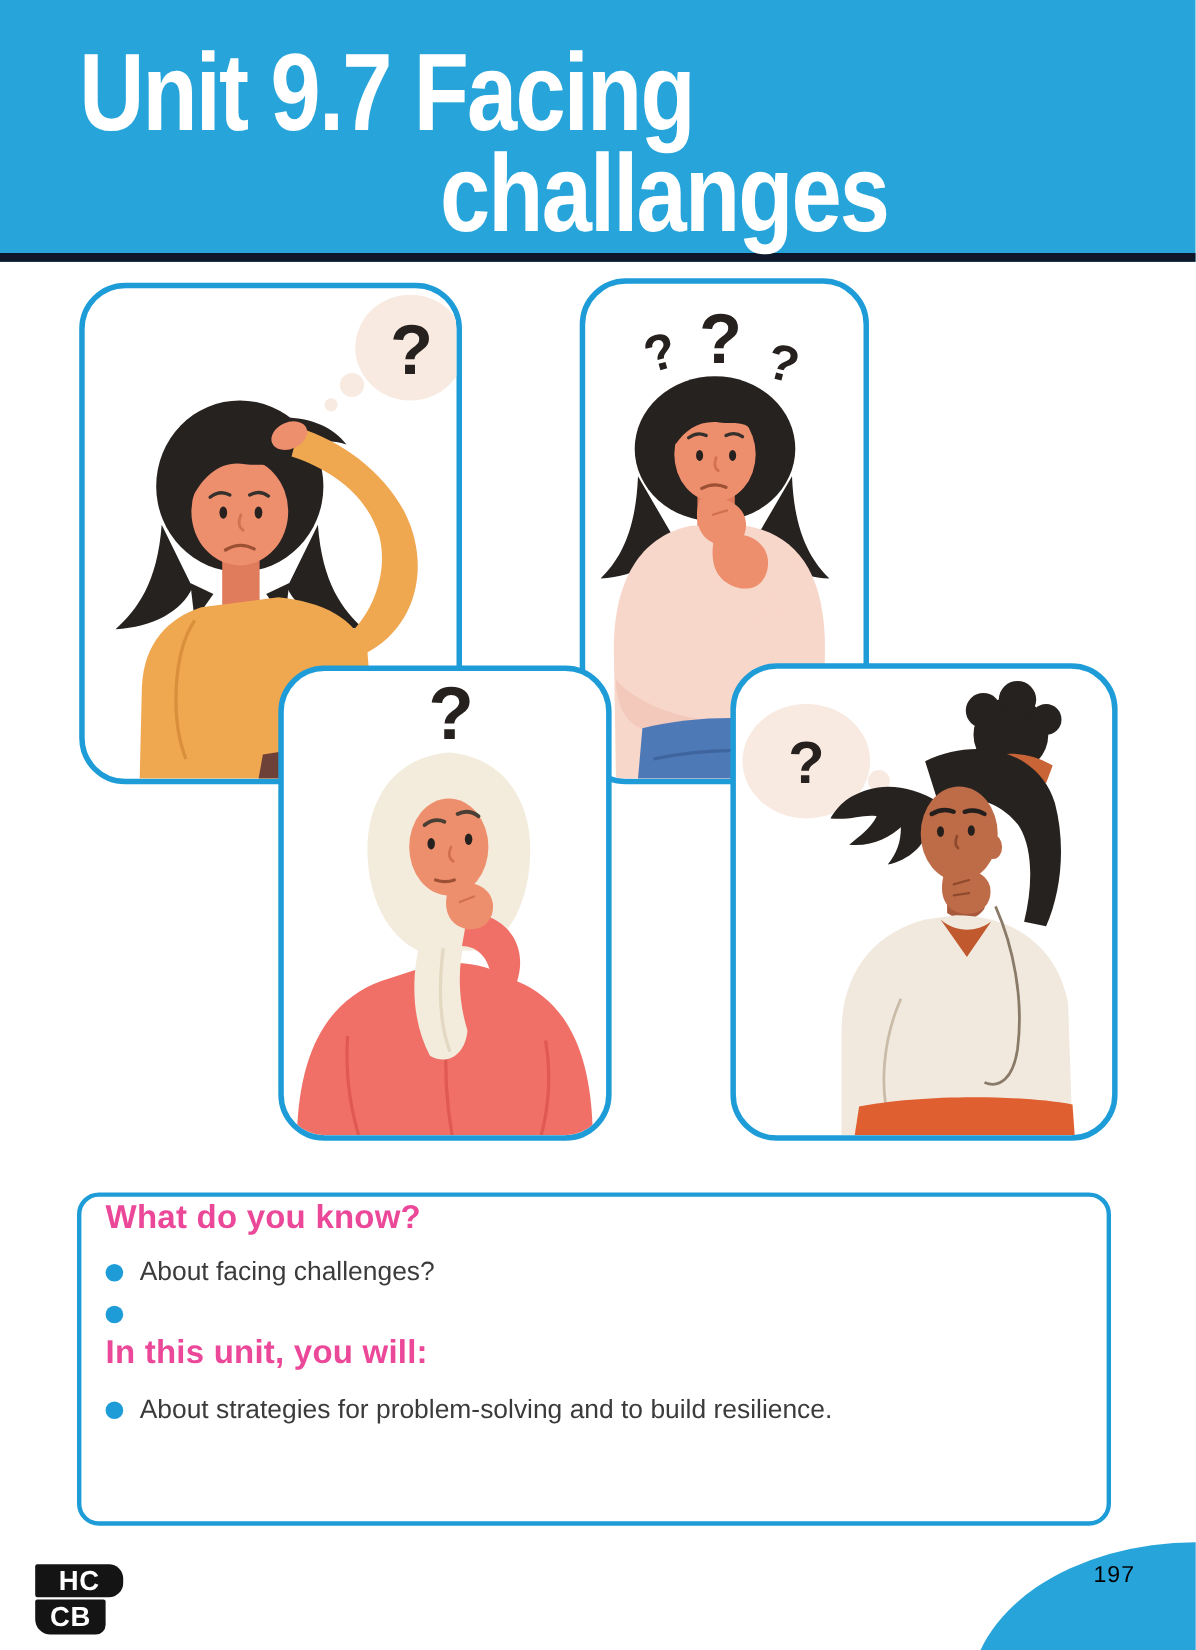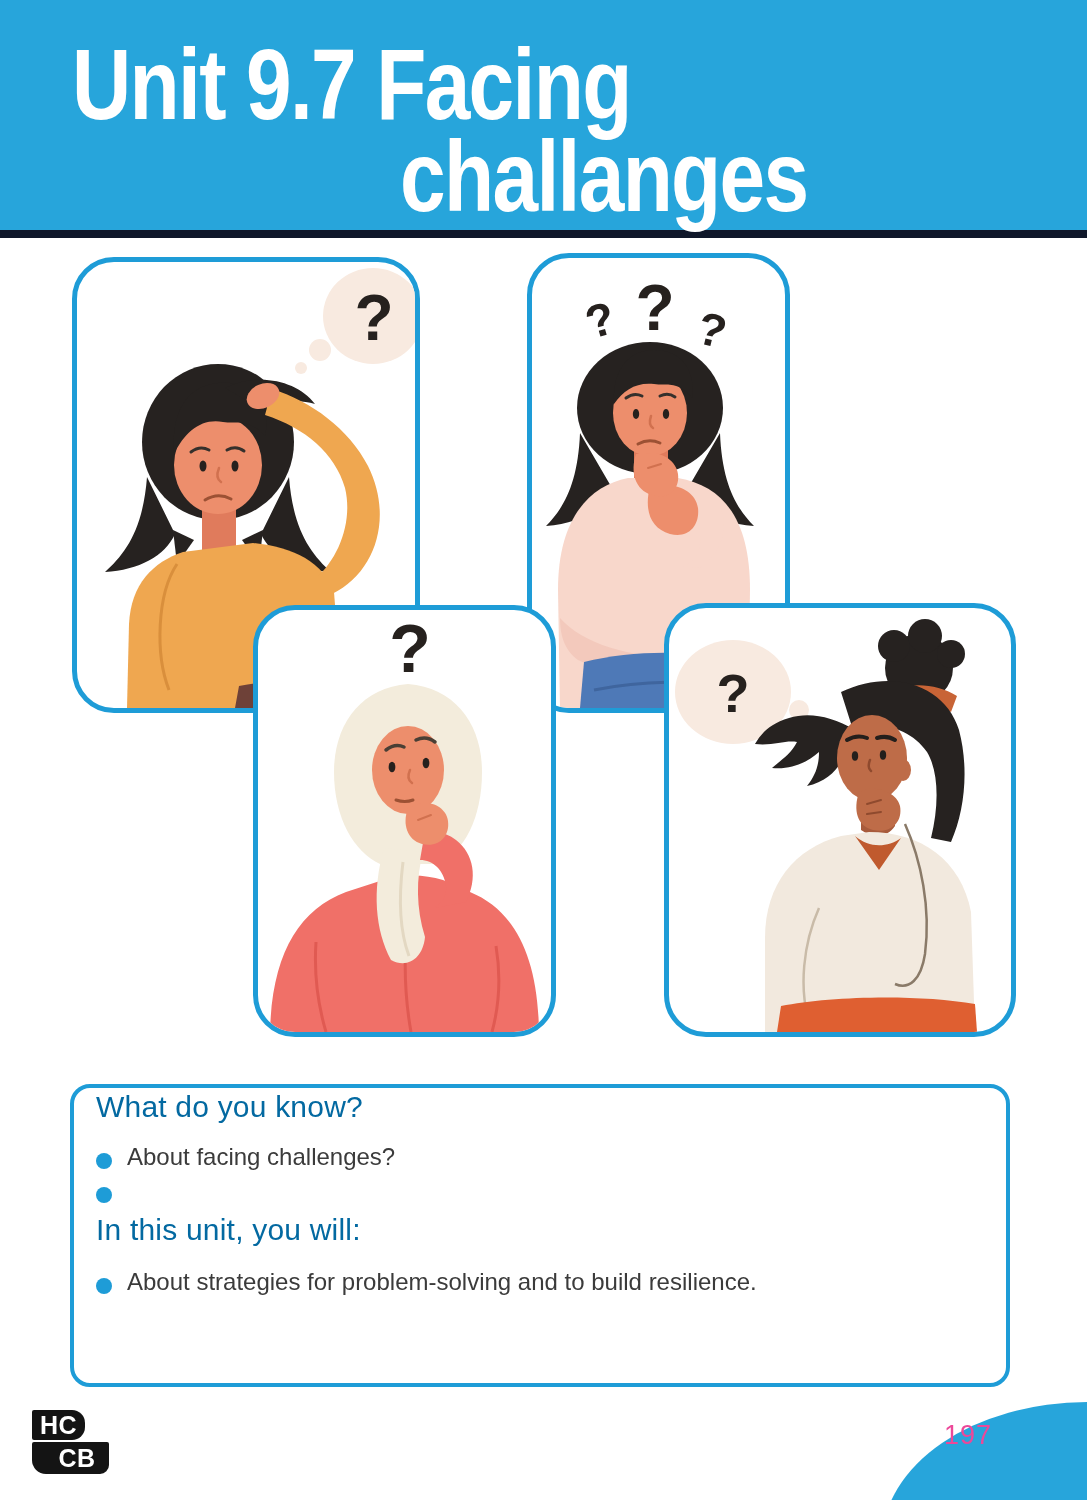--- a/index.html
+++ b/index.html
@@ -30,48 +30,48 @@
   #card3{left:253px;top:605px;width:303px;height:432px;z-index:2;}
   #card4{left:664px;top:603px;width:352px;height:434px;z-index:2;}
   .qm{font-family:"Liberation Sans",sans-serif;font-weight:700;fill:#26211e;text-anchor:middle;}
   
   .know-box{
     position:absolute;left:70px;top:1084px;width:940px;height:303px;
     border:4px solid #1e9cd7;border-radius:20px;box-sizing:border-box;
     padding:2px 24px 0 22px;z-index:1;background:#fff;
   }
   .know-box h2{
-    margin:0 0 18px 0;font-size:30px;line-height:34px;font-weight:400;color:#0369a1;
+    margin:0 0 18px 0;font-size:30px;line-height:34px;font-weight:700;color:#ec4899;
     letter-spacing:0.2px;
   }
   .know-box h2.second{margin:10px 0 20px 0;}
   .know-box ul{list-style:none;margin:0;padding:0;}
   .know-box li{
-    display:flex;align-items:center;gap:15px;
+    display:flex;align-items:flex-start;gap:15px;
     font-size:24px;line-height:30px;color:#3b3b3b;margin-bottom:8px;
   }
   .dot{
     flex:0 0 auto;width:16px;height:16px;border-radius:50%;
     background:#1e9cd7;margin-top:7px;
   }
   
   .logo{position:absolute;left:32px;top:1410px;z-index:3;}
   .logo .badge{
     background:#141414;color:#ffffff;font-weight:900;text-align:center;
     font-size:25px;letter-spacing:0.5px;
   }
-  .logo .badge.top{width:53px;height:30px;line-height:31px;border-radius:2px 13px 13px 2px;}
-  .logo .badge.bottom{width:64px;height:32px;line-height:33px;margin-top:2px;border-radius:2px 2px 9px 14px;padding-left:13px;}
+  .logo .badge.top{width:80px;height:30px;line-height:31px;border-radius:2px 13px 13px 2px;margin-top:12px;}
+  .logo .badge.bottom{width:64px;height:32px;line-height:33px;margin-top:2px;border-radius:2px 2px 9px 14px;}
   .page-corner{
     position:absolute;left:882px;top:1402px;width:410px;height:280px;
     background:#27a5db;border-radius:50%;z-index:2;
   }
   .page-number{
-    position:absolute;left:944px;top:1420px;z-index:3;
-    color:#ec4899;font-size:27px;letter-spacing:1px;
+    position:absolute;left:994px;top:1420px;z-index:3;
+    color:#000000;font-size:21px;letter-spacing:1px;
   }
 </style>
 </head>
 <body>
 
 <div class="banner">
   <h1 class="banner-title" style="margin:0;">
     <span>Unit 9.7 Facing</span>
     <span class="line2">challanges</span>
   </h1>

